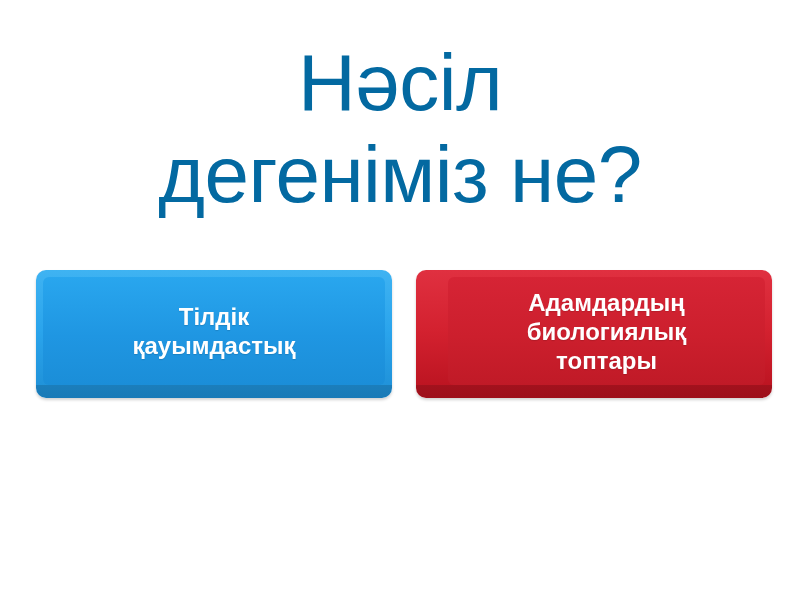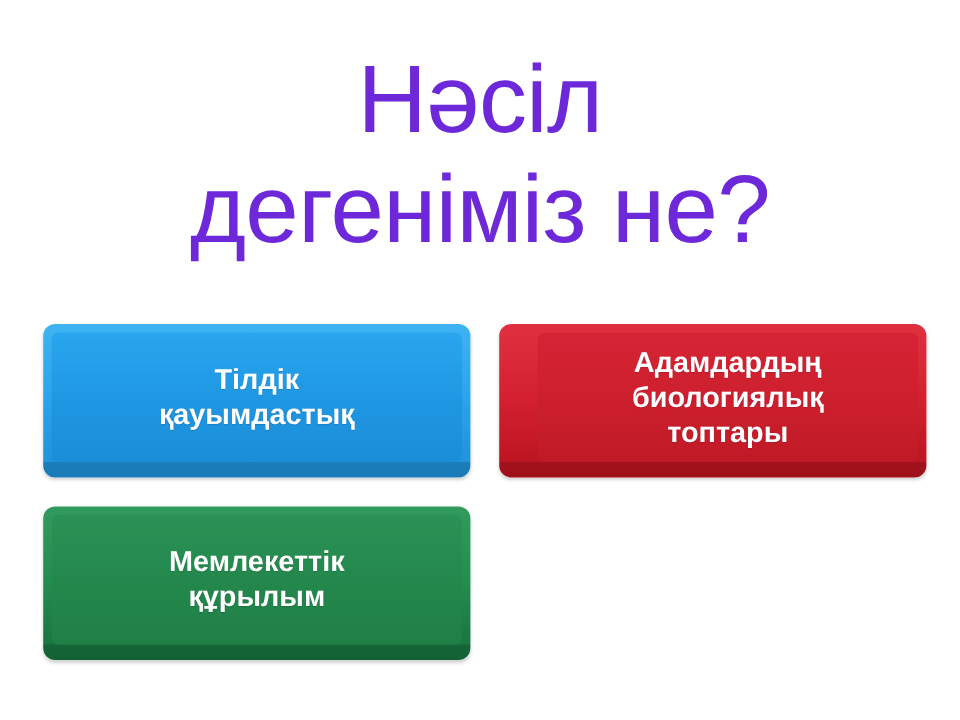--- a/index.html
+++ b/index.html
@@ -31,21 +31,21 @@
     width: 800px;
     height: 258px;
     display: flex;
     align-items: center;
     justify-content: center;
     padding: 0 24px;
     box-sizing: border-box;
   }
   .question-text {
     margin: 0;
-    color: #6d28d9;
+    color: #0369a1;
     font-size: 80px;
     line-height: 1.15;
     font-weight: 400;
     letter-spacing: -0.5px;
     text-align: center;
     white-space: pre-line;
     font-family: "Liberation Sans", "DejaVu Sans", sans-serif;
   }
 
   
@@ -141,21 +141,15 @@
 
     <div class="answer-tile tile-red">
       <div class="tile-inner">
         <span class="tile-label">Адамдардың
 биологиялық
 топтары</span>
       </div>
     </div>
 
 
-    <div class="answer-tile tile-green">
-      <div class="tile-inner">
-        <span class="tile-label">Мемлекеттік
-құрылым</span>
-      </div>
-    </div>
 
   </div>
 </div>
 
 </body></html>

